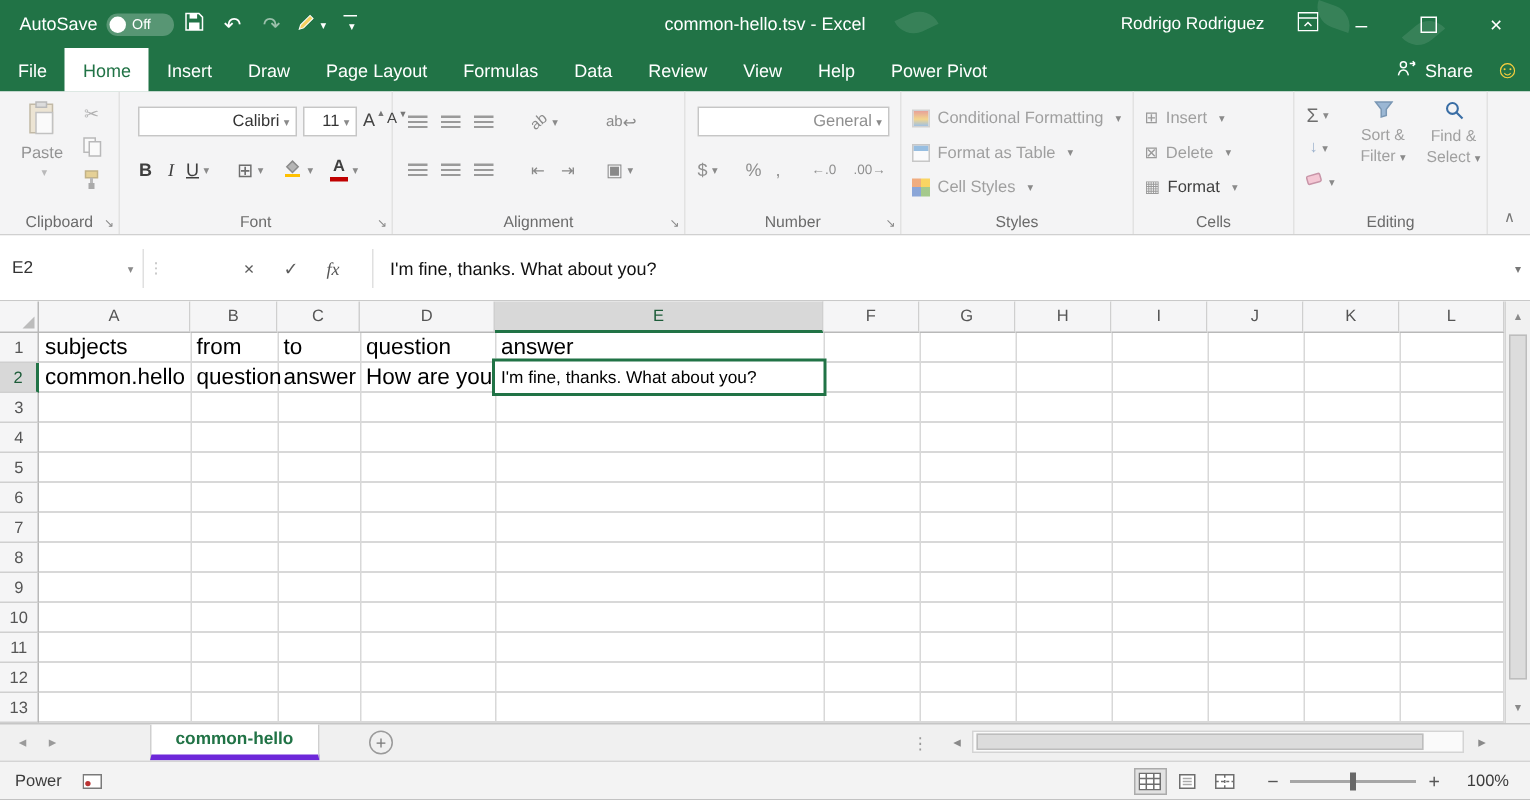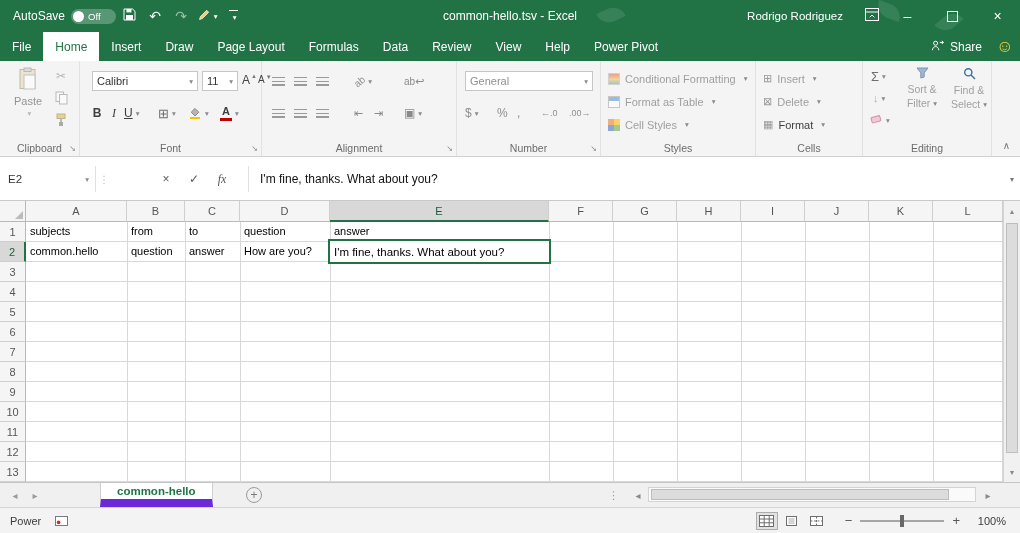--- a/index.html
+++ b/index.html
@@ -52,21 +52,21 @@
           border-bottom:1px solid #d0d0d0;box-sizing:border-box;font-size:11px;color:#444;}
   .grp{position:absolute;top:0;height:95px;border-right:1px solid #e2e2e2;box-sizing:border-box;}
   .glabel{position:absolute;bottom:2px;left:0;right:0;text-align:center;
           font-size:10.5px;color:#6b6b6b;}
   .launcher{position:absolute;right:3px;bottom:3px;font-size:8px;color:#8a8a8a;line-height:1;}
   .paste{position:absolute;left:7px;top:6px;width:42px;height:70px;display:flex;
          flex-direction:column;align-items:center;gap:2px;font-size:11px;color:#444;}
   .mini{position:absolute;width:22px;height:18px;display:flex;align-items:center;
         justify-content:center;font-size:12px;color:#7a7a7a;}
   .combo{position:absolute;background:#fff;border:1px solid #c6c6c6;height:20px;
-         box-sizing:border-box;display:flex;align-items:center;justify-content:space-between;
+         box-sizing:border-box;display:flex;align-items:center;justify-content:flex-end;
          padding:0 4px;font-size:11px;color:#333;}
   .fbtn{position:absolute;display:flex;align-items:flex-start;font-size:12px;color:#444;}
   .ta{font-size:6px;color:#777;margin-left:1px;}
   .rbtn{position:absolute;display:flex;align-items:center;justify-content:center;height:20px;}
   .bold{font-weight:bold;font-size:12px;color:#3f3f3f;}
   .ital{font-style:italic;font-family:"Liberation Serif",serif;font-size:12px;color:#3f3f3f;}
   .und{text-decoration:underline;font-size:12px;color:#3f3f3f;}
   .bord{font-size:13px;color:#6e6e6e;}
   .colA{display:flex;flex-direction:column;align-items:center;line-height:1;}
   .colA .ltr{font-size:11px;font-weight:bold;color:#3f3f3f;}
@@ -137,21 +137,21 @@
       linear-gradient(#d8d8d8,#d8d8d8),linear-gradient(#d8d8d8,#d8d8d8),
       linear-gradient(#d8d8d8,#d8d8d8),linear-gradient(#d8d8d8,#d8d8d8),
       linear-gradient(#d8d8d8,#d8d8d8),linear-gradient(#d8d8d8,#d8d8d8),
       linear-gradient(#d8d8d8,#d8d8d8),linear-gradient(#d8d8d8,#d8d8d8),
       linear-gradient(#d8d8d8,#d8d8d8),linear-gradient(#d8d8d8,#d8d8d8);
     background-size:100% 100%,1px 100%,1px 100%,1px 100%,1px 100%,1px 100%,1px 100%,
       1px 100%,1px 100%,1px 100%,1px 100%,1px 100%,1px 100%;
     background-position:0 0,101px 0,159px 0,214px 0,304px 0,523px 0,587px 0,651px 0,
       715px 0,779px 0,843px 0,907px 0,976px 0;
     background-repeat:no-repeat;}
-  .cell{position:absolute;height:19px;line-height:19px;font-size:11px;color:#000;
+  .cell{position:absolute;height:19px;line-height:19px;font-size:15px;color:#000;
         white-space:nowrap;}
   .r2c{top:20px;}
   .selcell{position:absolute;left:302px;top:17px;width:223px;height:25px;
            border:2px solid #217346;background:#fff;box-sizing:border-box;z-index:3;
            display:flex;align-items:center;padding-left:4px;font-size:11.5px;color:#000;
            white-space:nowrap;}
   .vsb{position:absolute;left:1003px;top:0;width:17px;height:281px;background:#f1f1f1;
        border-left:1px solid #d4d4d4;box-sizing:border-box;}
   .sar{position:absolute;left:0;width:16px;height:16px;display:flex;align-items:center;
        justify-content:center;font-size:7px;color:#8a8a8a;}
@@ -159,21 +159,21 @@
   .vthumb{position:absolute;left:2px;top:22px;width:12px;height:230px;background:#dcdcdc;
           border:1px solid #bdbdbd;box-sizing:border-box;}
 
   
   .shb{position:absolute;top:482px;left:0;width:100%;height:25px;background:#f0f0f0;
        border-top:1px solid #c6c6c6;box-sizing:border-box;}
   .snav{position:absolute;top:0;height:24px;width:18px;display:flex;align-items:center;
         justify-content:center;color:#9a9a9a;font-size:10px;}
   .stab{position:absolute;left:100px;top:0;height:24px;background:#fff;display:flex;
         align-items:center;padding:0 16px;border-left:1px solid #cfcfcf;
-        border-right:1px solid #cfcfcf;border-bottom:8px solid #6d28d9;box-sizing:border-box;
+        border-right:1px solid #cfcfcf;border-bottom:4px solid #6d28d9;box-sizing:border-box;
         color:#217346;font-weight:bold;font-size:11.5px;}
   .addsheet{position:absolute;left:246px;top:4px;width:16px;height:16px;
             border:1px solid #9a9a9a;border-radius:50%;display:flex;align-items:center;
             justify-content:center;color:#7a7a7a;font-size:12px;line-height:1;box-sizing:border-box;}
   .sdots{position:absolute;left:608px;top:0;height:24px;display:flex;align-items:center;
          color:#9a9a9a;font-size:11px;}
   .hsl{position:absolute;top:0;height:24px;width:16px;display:flex;align-items:center;
        justify-content:center;color:#8a8a8a;font-size:10px;}
   .htrack{position:absolute;left:648px;top:4px;width:328px;height:15px;background:#fafafa;
           border:1px solid #d4d4d4;box-sizing:border-box;}

